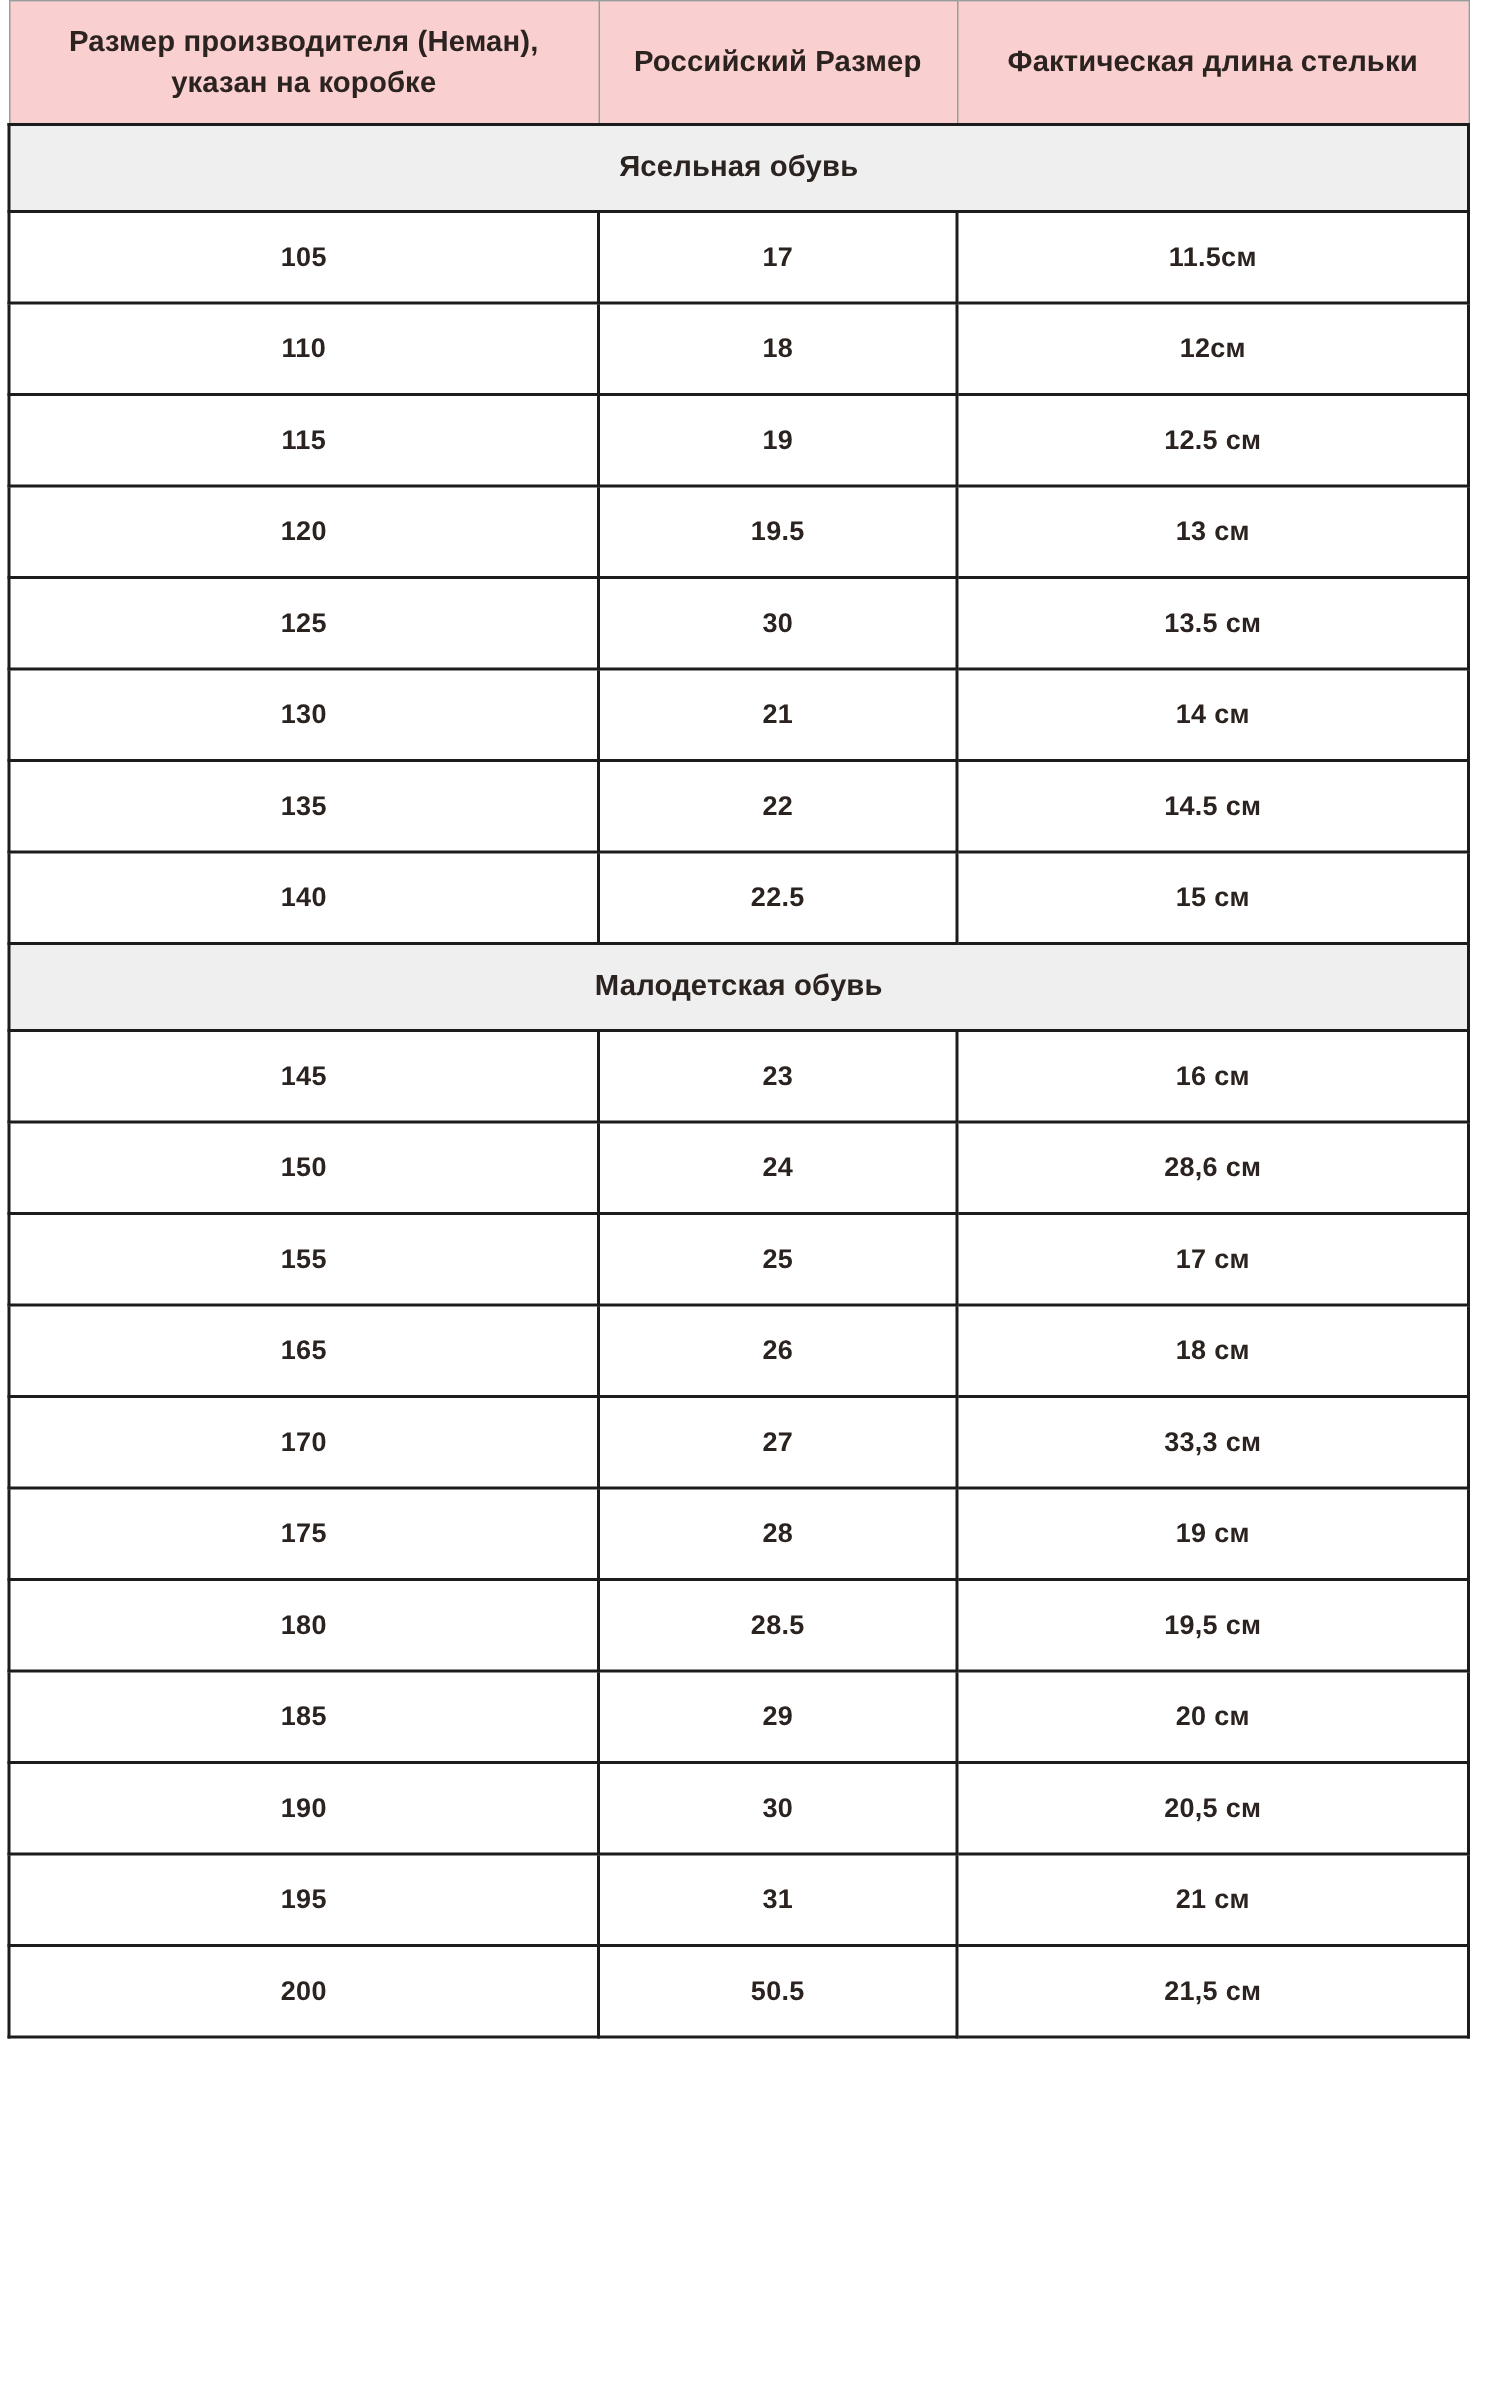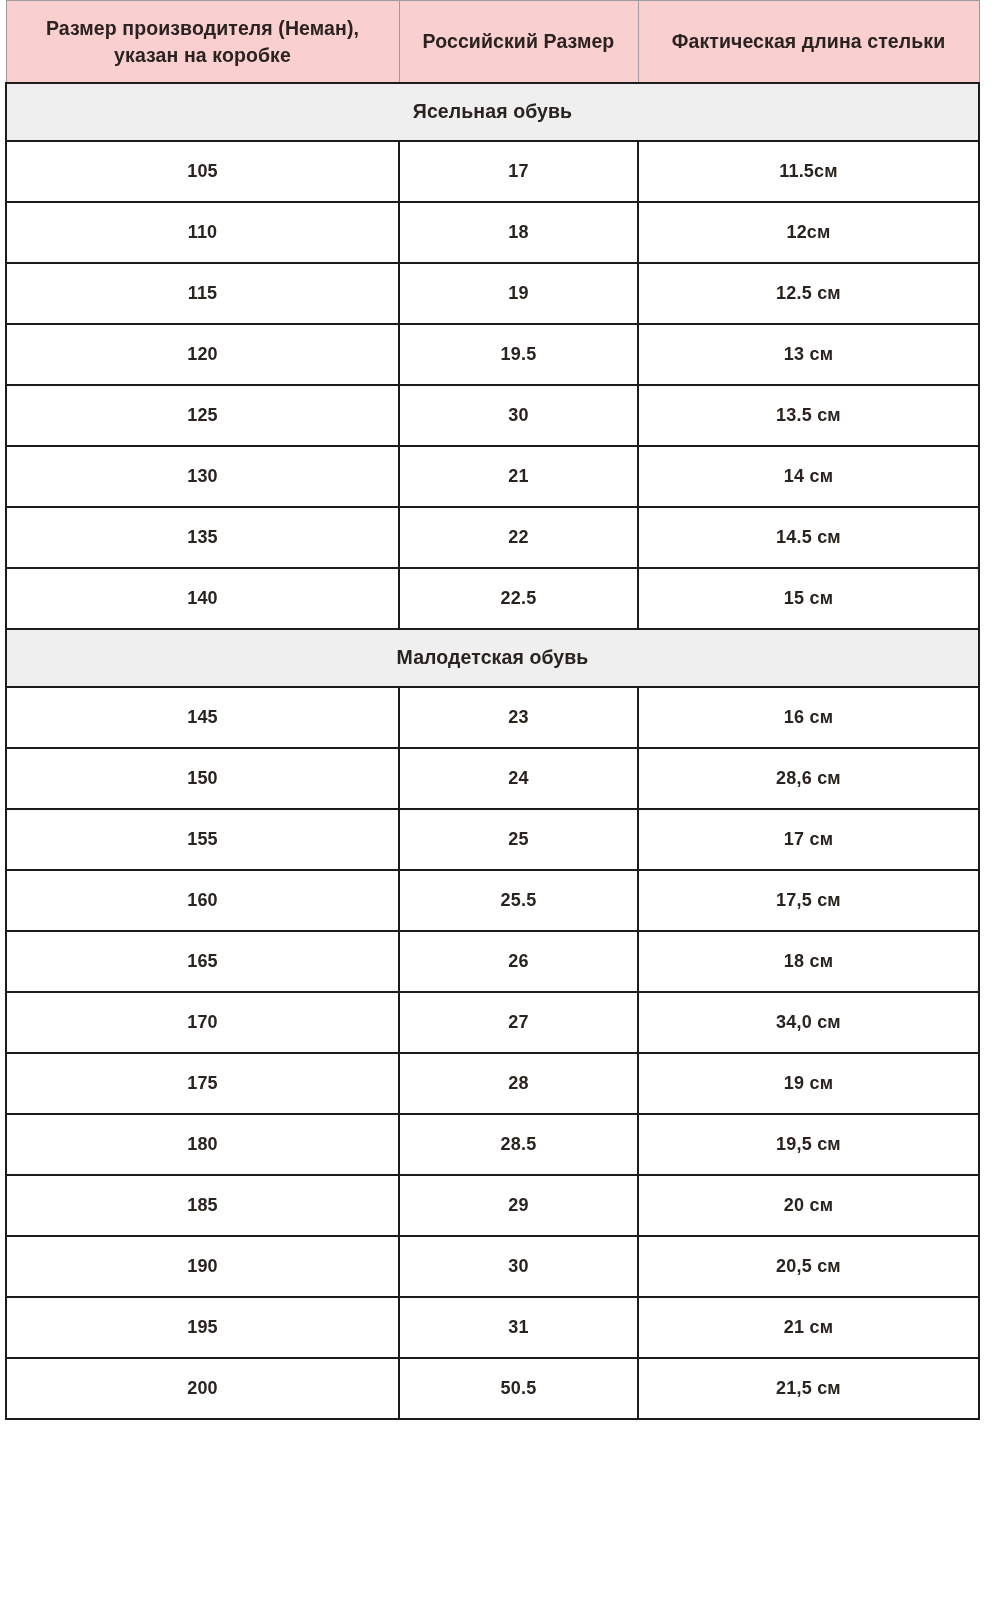--- a/index.html
+++ b/index.html
@@ -151,33 +151,28 @@
           <td class="data-cell">150</td>
           <td class="data-cell">24</td>
           <td class="data-cell">28,6 см</td>
         </tr>
         <tr>
           <td class="data-cell">155</td>
           <td class="data-cell">25</td>
           <td class="data-cell">17 см</td>
         </tr>
         <tr>
-          <td class="data-cell">160</td>
-          <td class="data-cell">25.5</td>
-          <td class="data-cell">17,5 см</td>
-        </tr>
-        <tr>
           <td class="data-cell">165</td>
           <td class="data-cell">26</td>
           <td class="data-cell">18 см</td>
         </tr>
         <tr>
           <td class="data-cell">170</td>
           <td class="data-cell">27</td>
-          <td class="data-cell">34,0 см</td>
+          <td class="data-cell">33,3 см</td>
         </tr>
         <tr>
           <td class="data-cell">175</td>
           <td class="data-cell">28</td>
           <td class="data-cell">19 см</td>
         </tr>
         <tr>
           <td class="data-cell">180</td>
           <td class="data-cell">28.5</td>
           <td class="data-cell">19,5 см</td>

